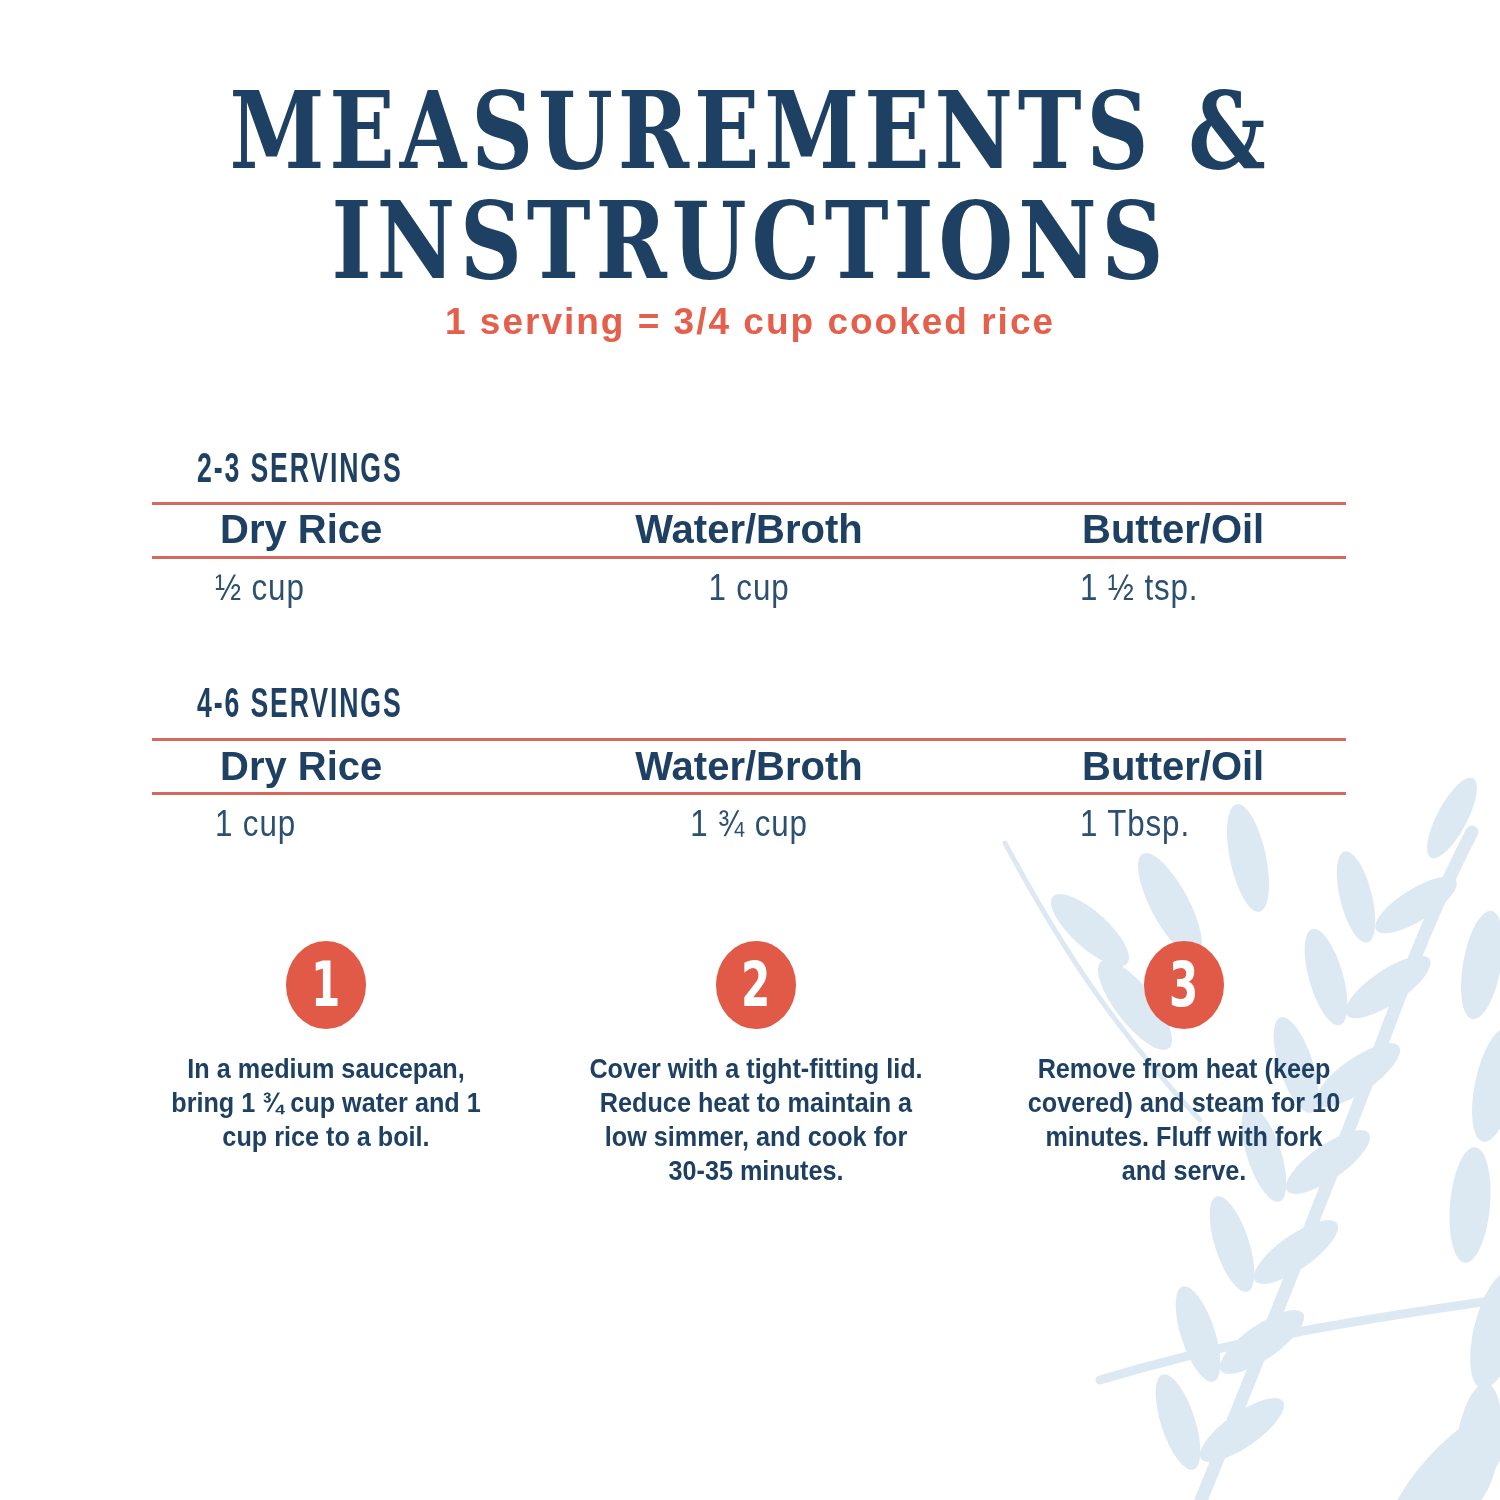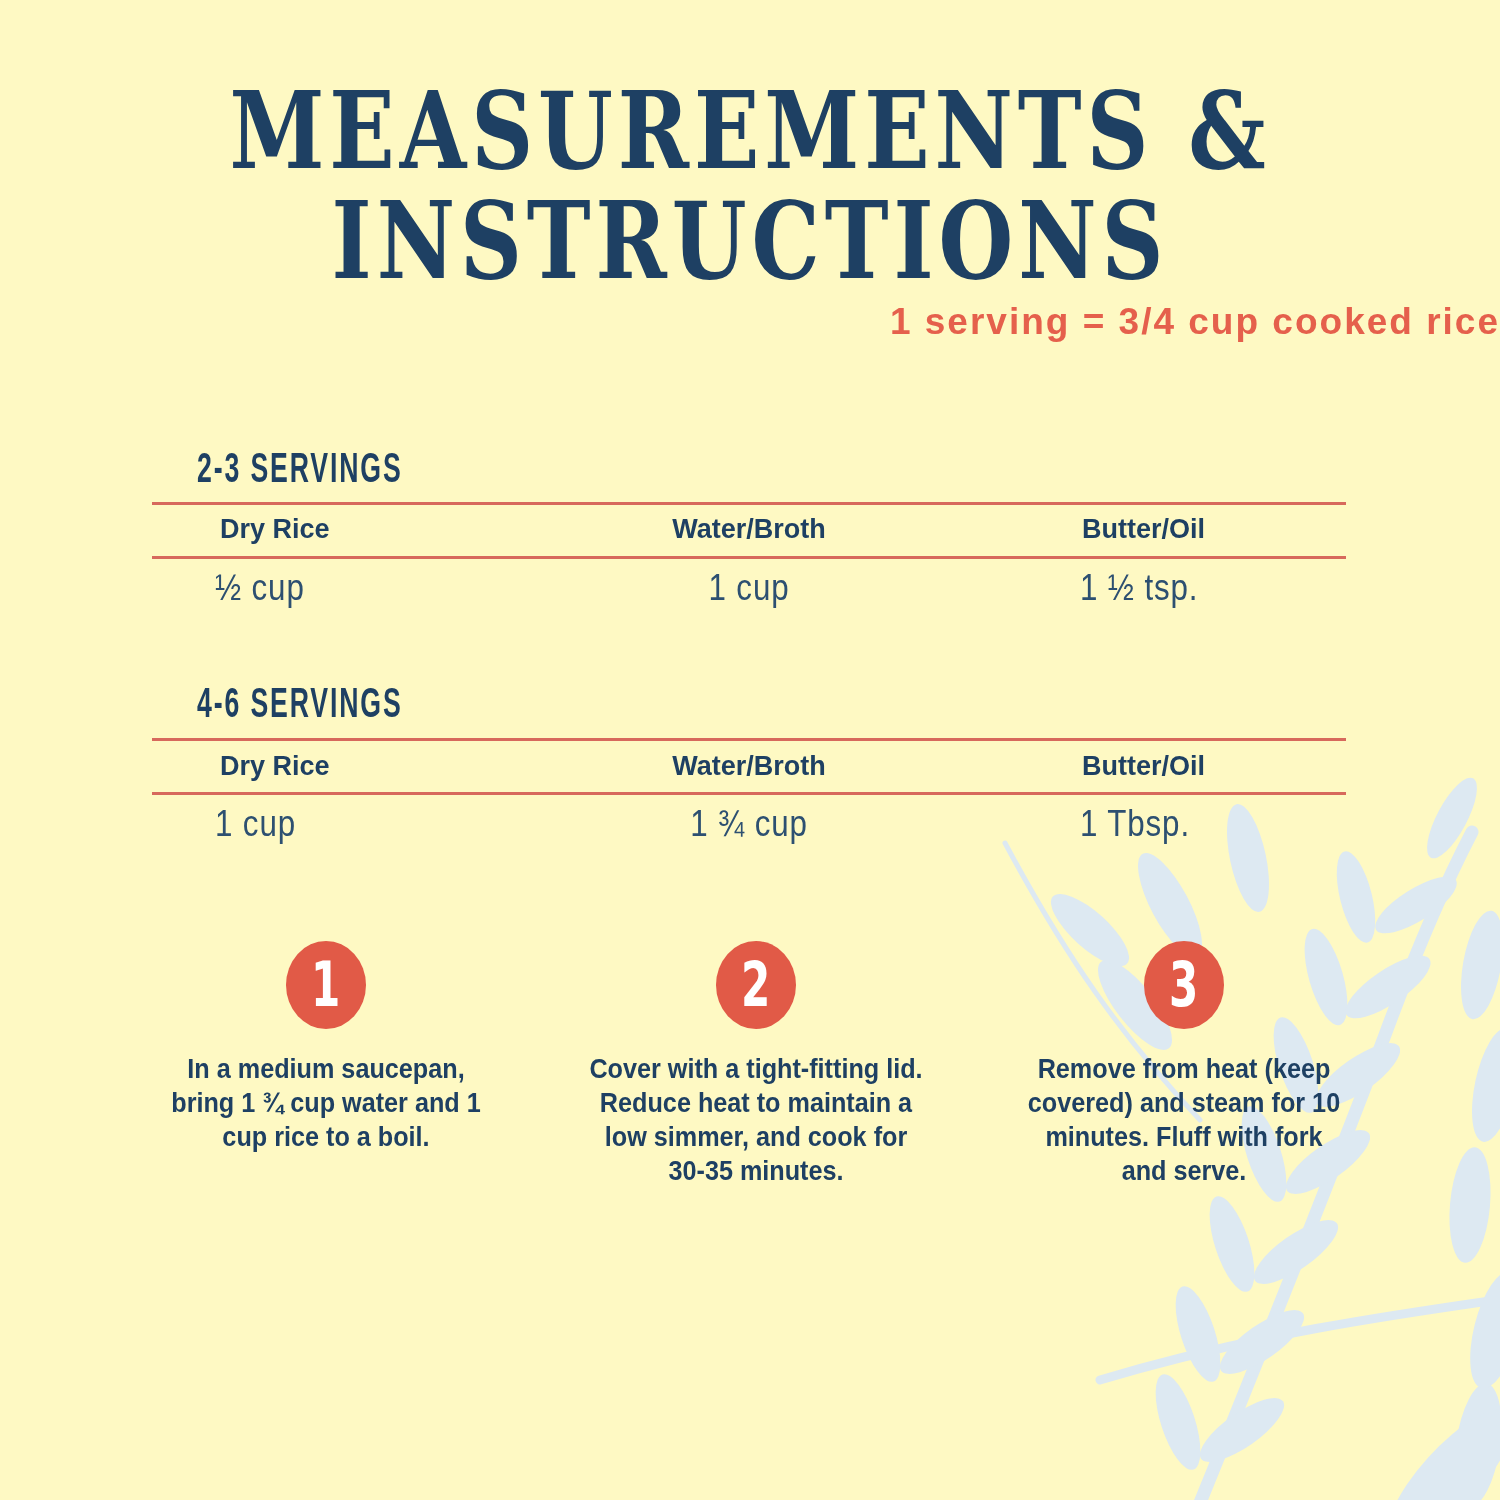--- a/index.html
+++ b/index.html
@@ -1,42 +1,42 @@
 <!DOCTYPE html>
 <html><head>
 <meta charset="utf-8">
 <style>
   html,body{margin:0;padding:0;background:#9fb6c6;}
   .canvas{
     position:relative;width:1500px;height:1500px;overflow:hidden;
-    background:#fef9c3;font-family:"Liberation Sans",sans-serif;
+    background:#ffffff;font-family:"Liberation Sans",sans-serif;
   }
   .wheat{position:absolute;left:0;top:0;width:1500px;height:1500px;pointer-events:none;}
 
   .title{
     position:absolute;top:76px;left:0;width:1500px;text-align:center;
     font-family:"DejaVu Serif",serif;font-weight:bold;color:#1e4063;
     font-size:106px;line-height:110px;letter-spacing:6px;
     transform:scaleX(0.81);transform-origin:50% 0;
   }
   .subtitle{
-    position:absolute;top:301px;left:0;width:1500px;text-align:right;
+    position:absolute;top:301px;left:0;width:1500px;text-align:center;
     color:#e5604c;font-size:37px;font-weight:700;letter-spacing:2px;
   }
 
   .tbl{position:absolute;left:152px;width:1194px;}
   .tbl-a{top:0px;} .tbl-b{top:0px;}
   .tbl-heading{
     position:absolute;left:45px;color:#1e4063;font-weight:700;
     font-size:43px;line-height:46px;letter-spacing:3px;
     transform:scaleX(0.62);transform-origin:0 50%;white-space:nowrap;
   }
   .rule{position:absolute;left:0;width:1194px;height:3px;background:#d7695c;}
   .thead-cell{
-    position:absolute;color:#1e4063;font-weight:700;font-size:27px;line-height:53px;white-space:nowrap;
+    position:absolute;color:#1e4063;font-weight:700;font-size:40px;line-height:53px;white-space:nowrap;
   }
   .tval-cell{
     position:absolute;color:#2d5071;font-weight:400;font-size:36px;line-height:52px;
     letter-spacing:1px;white-space:nowrap;transform:scaleX(0.87);transform-origin:0 50%;
   }
   .cell-c1{left:68px;} .cell-c3{left:930px;}
   .cell-c2{left:0;width:1194px;text-align:center;}
   .tval-cell.cell-c1{left:63px;} .tval-cell.cell-c3{left:928px;}
   .tval-cell.cell-c2{transform-origin:50% 50%;}
 

